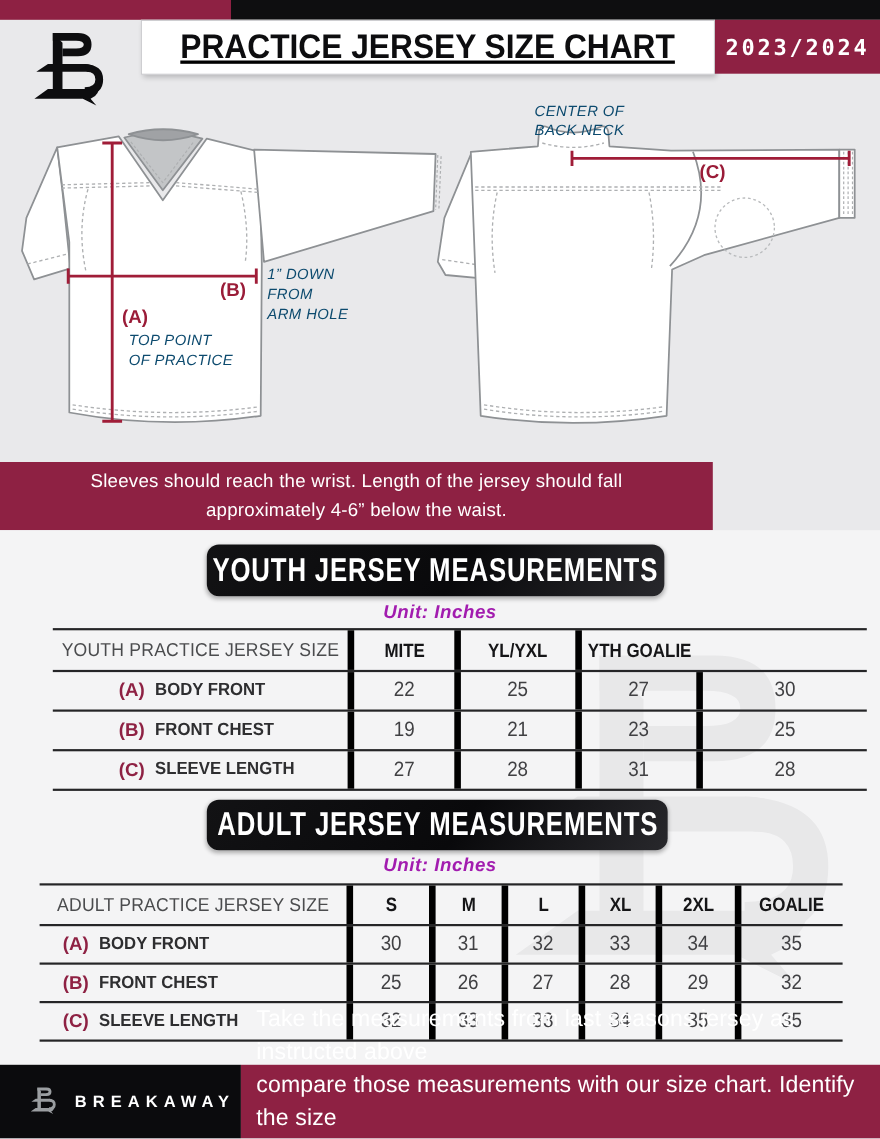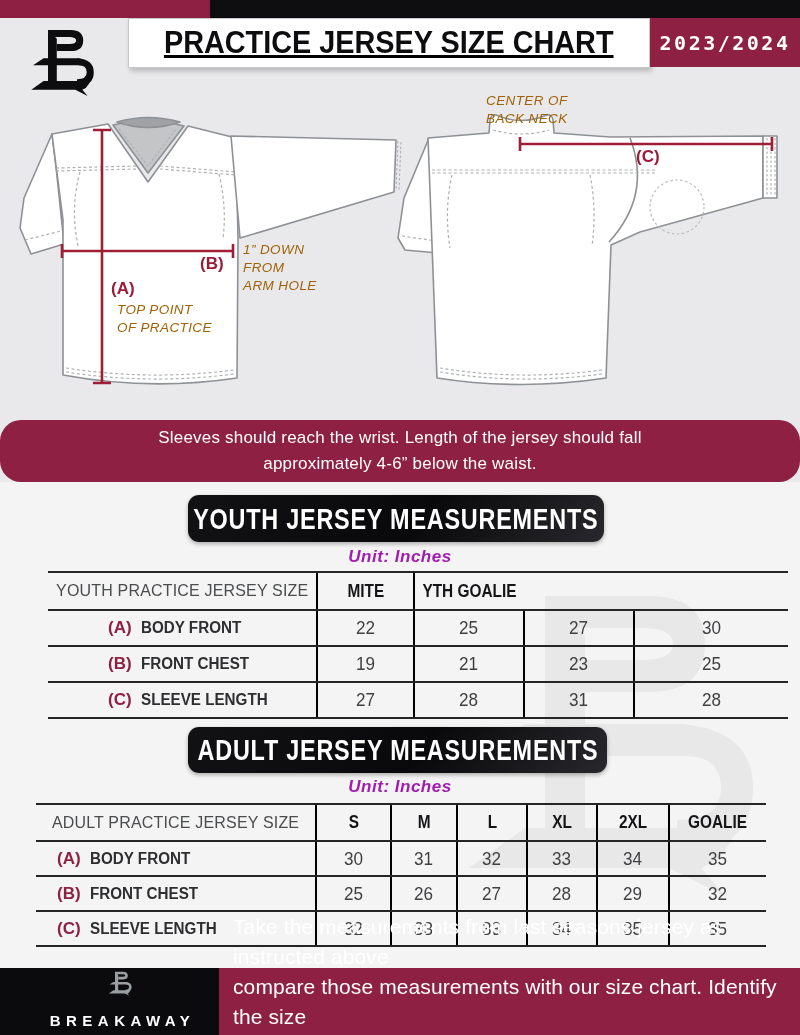--- a/index.html
+++ b/index.html
@@ -26,34 +26,34 @@
     display:flex;align-items:center;justify-content:center;
   }
   #season-box span{
     font-family:"DejaVu Sans Mono",monospace;font-size:20px;font-weight:700;
     color:#ffffff;letter-spacing:2.5px;
   }
   
   #diagram-svg{left:0;top:80px;width:800px;height:345px;}
   .ann-label{font-weight:800;font-size:17px;color:#9A1C38;}
   .ann-note{
-    font-style:italic;font-size:13.5px;font-weight:500;color:#a16207;
+    font-style:italic;font-size:13.5px;font-weight:500;color:#0c4a6e;
     line-height:1.35;letter-spacing:.4px;white-space:pre-line;
   }
   #c-note{left:486px;top:92px;}
   #c-label{left:636px;top:147px;}
   #b-label{left:200px;top:254px;}
   #b-note{left:243px;top:241px;}
   #a-label{left:111px;top:279px;}
   #a-note{left:117px;top:301px;}
   
   #banner{
-    left:0;top:420px;width:800px;height:62px;background:#8E2143;color:#fff;
+    left:0;top:420px;width:648px;height:62px;background:#8E2143;color:#fff;
     display:flex;align-items:center;justify-content:center;text-align:center;
-    font-size:17px;line-height:1.55;white-space:pre-line;letter-spacing:.2px;border-radius:21px;
+    font-size:17px;line-height:1.55;white-space:pre-line;letter-spacing:.2px;
   }
   #bg-bottom{left:0;top:482px;width:800px;height:486px;background:#f4f4f5;}
   #watermark{left:445px;top:552px;width:400px;height:420px;opacity:.05;}
   
   .sec-title{
     background:linear-gradient(125deg,#121214,#09090b 55%,#28282c);
     border-radius:11px;display:flex;align-items:center;justify-content:center;
     box-shadow:0 2px 4px rgba(0,0,0,.3);
   }
   .sec-title span{
@@ -71,33 +71,33 @@
   
   .mtable{border-bottom:2px solid #252527;}
   #youth-table{left:48px;top:571px;width:740px;}
   #adult-table{left:36px;top:803px;width:730px;}
   .mrow{display:grid;border-top:2px solid #252527;box-sizing:border-box;}
   #youth-table .mrow{grid-template-columns:268px 97px 110px 110px 155px;height:36px;}
   #youth-table .mrow.head{height:38px;}
   #adult-table .mrow{grid-template-columns:279px 75px 66px 70px 70px 72px 98px;height:35px;}
   #adult-table .mrow.head{height:37px;}
   .cell{display:flex;align-items:center;justify-content:center;overflow:hidden;}
-  .vline{border-left:2px solid #000000;}
+  .vline{border-left:6px solid #000000;}
   .labelcell{justify-content:flex-start;}
   #youth-table .labelcell{padding-left:60px;}
   #adult-table .labelcell{padding-left:21px;}
   .colhead span{font-size:17px;color:#4b4c4e;transform:scaleX(.94);white-space:nowrap;letter-spacing:.2px;}
   .sizehead span{font-size:17.5px;font-weight:700;color:#151517;transform:scaleX(.88);white-space:nowrap;}
   .key{color:#8E2143;font-weight:800;font-size:17px;margin-right:9px;}
   .lbl{font-size:16px;font-weight:600;color:#2e2e30;transform:scaleX(.95);transform-origin:left center;white-space:nowrap;}
   .val span{font-size:19px;color:#404043;transform:scaleX(.9);}
   
   #footer-black{
     left:0;top:968px;width:219px;height:67px;background:#0b0b0d;
-    display:flex;align-items:center;padding-left:26px;box-sizing:border-box;gap:10px;flex-direction:column;
+    display:flex;align-items:center;padding-left:26px;box-sizing:border-box;gap:10px;
   }
   #footer-brand{color:#fff;font-weight:700;font-size:15px;letter-spacing:5.5px;white-space:nowrap;}
   #footer-note{
     left:219px;top:968px;width:581px;height:67px;background:#8E2143;color:#fff;
     display:flex;align-items:center;box-sizing:border-box;padding:0 10px 0 14px;
     font-size:21px;line-height:1.42;white-space:pre-line;letter-spacing:.1px;
   }
 </style>
 </head>
 <body>
@@ -203,20 +203,23 @@
 
   <div class="abs mtable" id="youth-table">
     <div class="mrow head">
       <div class="cell colhead">
           <span>YOUTH PRACTICE JERSEY SIZE</span>
         </div>
       <div class="cell vline sizehead">
           <span>MITE</span>
         </div>
       <div class="cell vline sizehead">
+          <span>YL/YXL</span>
+        </div>
+      <div class="cell vline sizehead">
           <span>YTH GOALIE</span>
         </div>
     </div>
     <div class="mrow">
       <div class="cell labelcell">
           <span class="key">(A)</span>
           <span class="lbl">BODY FRONT</span>
         </div>
       <div class="cell vline val">
           <span>22</span>

